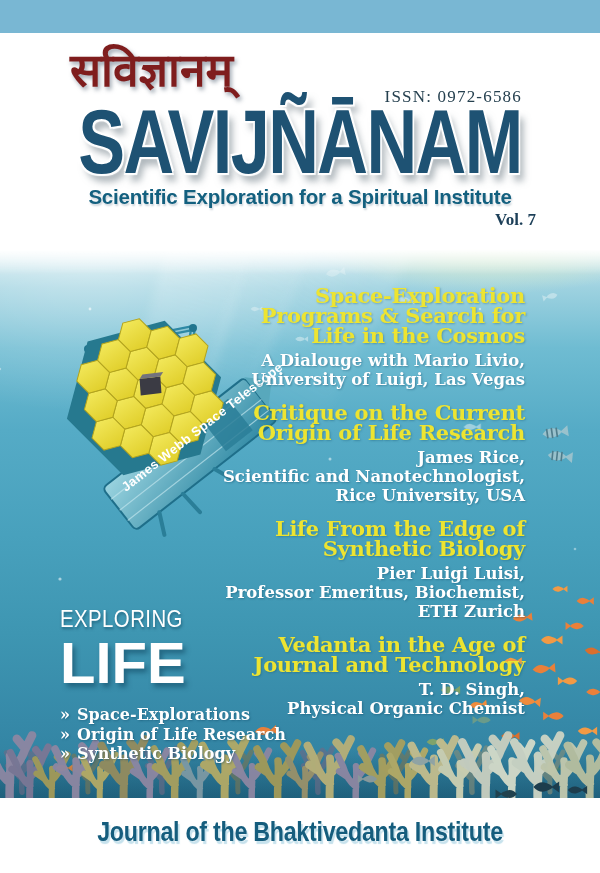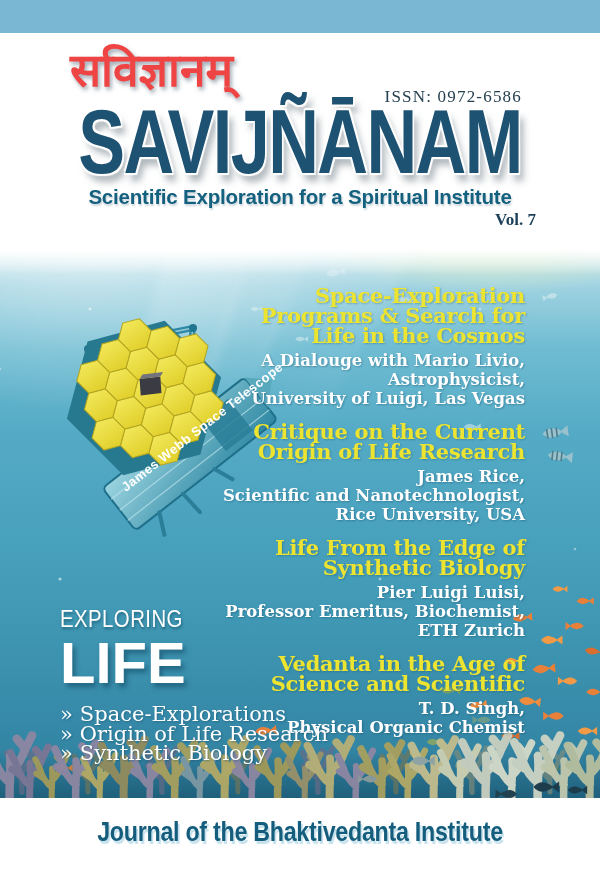--- a/index.html
+++ b/index.html
@@ -3,21 +3,21 @@
 <meta charset="utf-8">
 <style>
   html,body{margin:0;padding:0;background:#e9eef0;}
   .page{position:relative;width:600px;height:873px;margin:0 auto;background:#ffffff;overflow:hidden;
         font-family:"Liberation Sans","DejaVu Sans",sans-serif;}
   
   .topbar{position:absolute;top:0;left:0;width:600px;height:33px;background:#79b7d3;}
   
   .header{position:absolute;top:33px;left:0;width:600px;height:216px;background:#ffffff;}
   .deva{position:absolute;left:70px;top:4px;font-family:"DejaVu Sans",sans-serif;font-weight:bold;
-        font-size:46px;color:#ef4444;text-shadow:2px 3px 4px rgba(110,125,140,.65);}
+        font-size:46px;color:#7f1d1d;text-shadow:2px 3px 4px rgba(110,125,140,.65);}
   .issn{position:absolute;right:78px;top:54px;font-family:"Liberation Serif","DejaVu Serif",serif;
         font-size:17px;letter-spacing:1.2px;color:#25404f;}
   .mtitle{position:absolute;left:0;right:0;top:64px;text-align:center;font-weight:bold;font-size:90px;
         line-height:1;letter-spacing:-2px;color:#1e5273;transform:scaleX(.78);
         text-shadow:0 0 2px #fff,-2px -2px 1px #fff,2px -2px 1px #fff,-2px 2px 1px #fff,2px 2px 1px #fff,
                     6px 8px 8px rgba(105,120,130,.55);}
   .subtitle{position:absolute;left:0;right:0;top:152px;text-align:center;font-weight:bold;font-size:20.5px;
         letter-spacing:-.2px;color:#13607f;text-shadow:1px 2px 2px rgba(140,160,175,.45);}
   .vol{position:absolute;right:64px;top:177px;font-family:"Liberation Serif","DejaVu Serif",serif;
         font-weight:bold;font-size:17px;color:#1c3f58;}
@@ -41,22 +41,22 @@
   .f-title{font-family:"DejaVu Serif","Liberation Serif",serif;font-weight:bold;font-size:21px;
       line-height:20px;letter-spacing:-.3px;color:#ede431;text-shadow:1px 1px 2px rgba(20,80,110,.35);}
   .f-speaker{margin-top:5px;font-family:"DejaVu Serif","Liberation Serif",serif;font-weight:bold;
       font-size:16.5px;line-height:19px;color:#ffffff;text-shadow:1px 1px 2px rgba(15,70,100,.4);}
   
   .theme{position:absolute;left:60px;top:356px;z-index:3;color:#fff;}
   .kicker{font-size:24px;font-weight:normal;letter-spacing:.5px;transform:scaleX(.85);
       transform-origin:left center;text-shadow:1px 2px 3px rgba(10,60,85,.55);}
   .word{font-size:58px;font-weight:bold;line-height:1;margin-top:1px;
       text-shadow:3px 4px 5px rgba(10,60,85,.5);}
-  .topics{margin-top:13px;font-family:"DejaVu Serif","Liberation Serif",serif;font-weight:normal;
-      font-size:21px;line-height:19.5px;text-shadow:1px 1px 2px rgba(15,70,100,.45);}
+  .topics{margin-top:13px;font-family:"DejaVu Serif","Liberation Serif",serif;font-weight:bold;
+      font-size:16px;line-height:19.5px;text-shadow:1px 1px 2px rgba(15,70,100,.45);}
   .bullet{margin-right:7px;}
   
   .footer{position:absolute;top:798px;left:0;width:600px;height:75px;background:#ffffff;}
   .journal{position:absolute;left:0;right:0;top:19px;text-align:center;font-weight:bold;font-size:27px;
       letter-spacing:-.3px;color:#155d7d;transform:scaleX(.86);
       text-shadow:2px 3px 1px rgba(150,200,220,.55);}
 </style>
 </head>
 <body>
 
@@ -255,21 +255,20 @@
 
     <div class="features">
       <div class="feature">
         <div class="f-title">
           <div>Space-Exploration</div>
           <div>Programs &amp; Search for</div>
           <div>Life in the Cosmos</div>
         </div>
         <div class="f-speaker">
           <div>A Dialouge with Mario Livio,</div>
-          <div>Astrophysicist,</div>
           <div>University of Luigi, Las Vegas</div>
         </div>
       </div>
       <div class="feature">
         <div class="f-title">
           <div>Critique on the Current</div>
           <div>Origin of Life Research</div>
         </div>
         <div class="f-speaker">
           <div>James Rice,</div>
@@ -284,21 +283,21 @@
         </div>
         <div class="f-speaker">
           <div>Pier Luigi Luisi,</div>
           <div>Professor Emeritus, Biochemist,</div>
           <div>ETH Zurich</div>
         </div>
       </div>
       <div class="feature">
         <div class="f-title">
           <div>Vedanta in the Age of</div>
-          <div>Science and Scientific</div>
+          <div>Journal and Technology</div>
         </div>
         <div class="f-speaker">
           <div>T. D. Singh,</div>
           <div>Physical Organic Chemist</div>
         </div>
       </div>
     </div>
 
     <div class="theme">
       <div class="kicker">EXPLORING</div>

